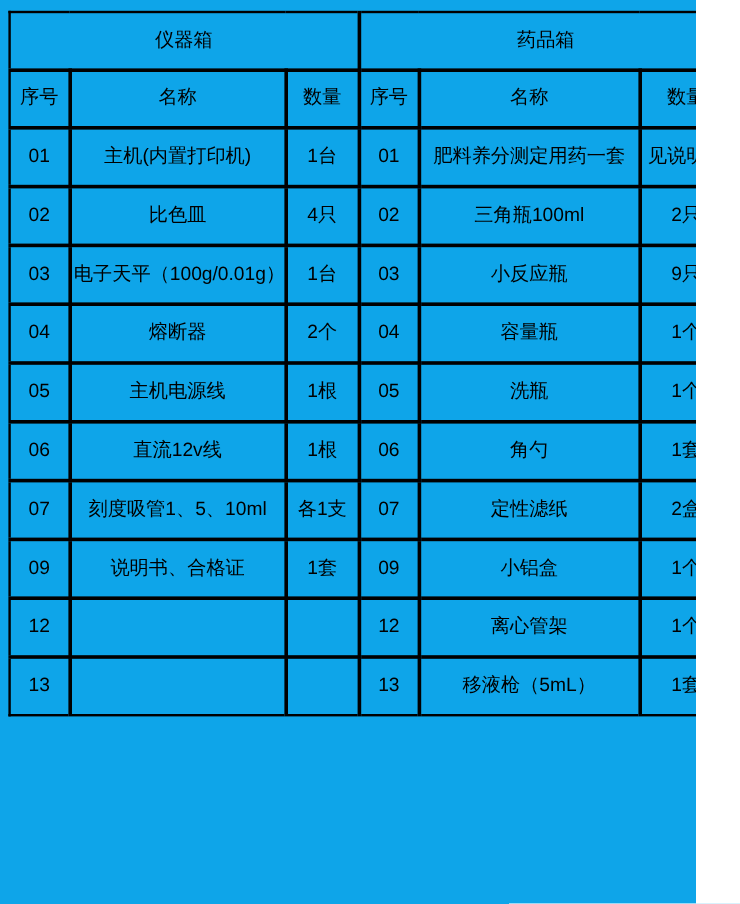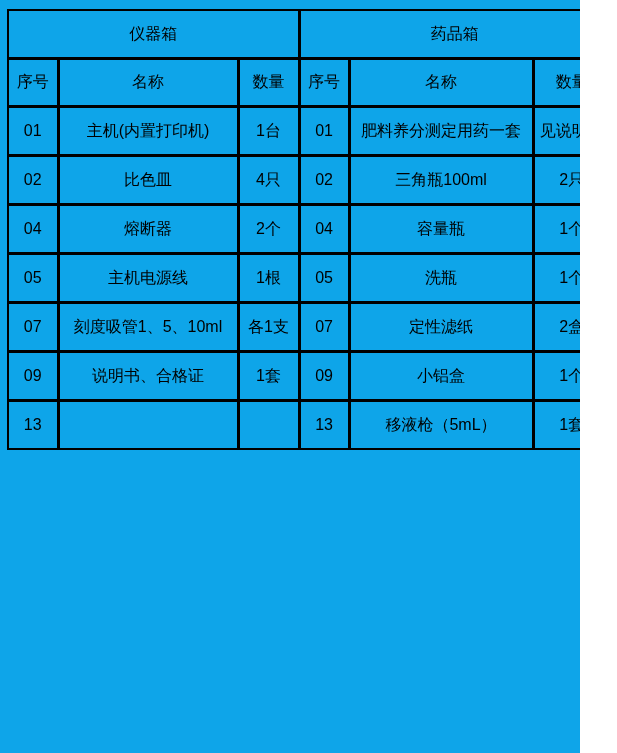--- a/index.html
+++ b/index.html
@@ -86,39 +86,55 @@
 
   <tr class="data-row">
     <td>02</td>
     <td>比色皿</td>
     <td>4只</td>
     <td>02</td>
     <td>三角瓶100ml</td>
     <td>2只</td>
   </tr>
 
+  <tr class="data-row">
+    <td>03</td>
+    <td>电子天平（100g/0.01g）</td>
+    <td>1台</td>
+    <td>03</td>
+    <td>小反应瓶</td>
+    <td>9只</td>
+  </tr>
 
   <tr class="data-row">
     <td>04</td>
     <td>熔断器</td>
     <td>2个</td>
     <td>04</td>
     <td>容量瓶</td>
     <td>1个</td>
   </tr>
 
   <tr class="data-row">
     <td>05</td>
     <td>主机电源线</td>
     <td>1根</td>
     <td>05</td>
     <td>洗瓶</td>
     <td>1个</td>
   </tr>
 
+  <tr class="data-row">
+    <td>06</td>
+    <td>直流12v线</td>
+    <td>1根</td>
+    <td>06</td>
+    <td>角勺</td>
+    <td>1套</td>
+  </tr>
 
   <tr class="data-row">
     <td>07</td>
     <td>刻度吸管1、5、10ml</td>
     <td>各1支</td>
     <td>07</td>
     <td>定性滤纸</td>
     <td>2盒</td>
   </tr>
 
@@ -127,20 +143,28 @@
     <td>09</td>
     <td>说明书、合格证</td>
     <td>1套</td>
     <td>09</td>
     <td>小铝盒</td>
     <td>1个</td>
   </tr>
 
 
 
+  <tr class="data-row">
+    <td>12</td>
+    <td></td>
+    <td></td>
+    <td>12</td>
+    <td>离心管架</td>
+    <td>1个</td>
+  </tr>
 
   <tr class="data-row">
     <td>13</td>
     <td></td>
     <td></td>
     <td>13</td>
     <td>移液枪（5mL）</td>
     <td>1套</td>
   </tr>
 </tbody>

